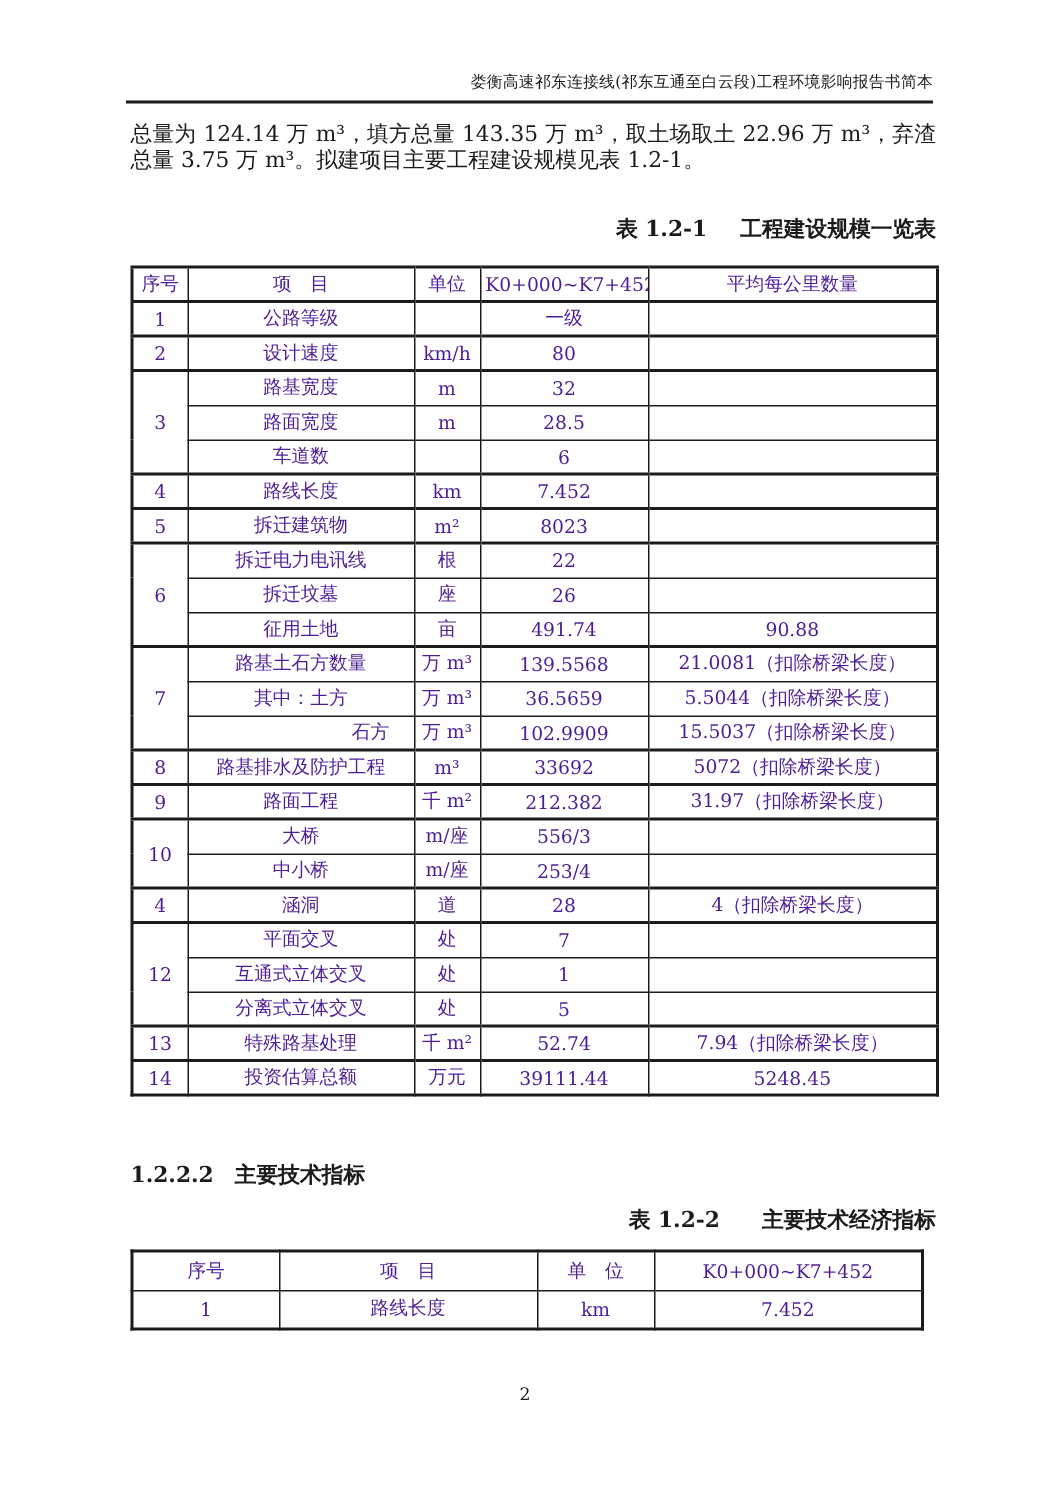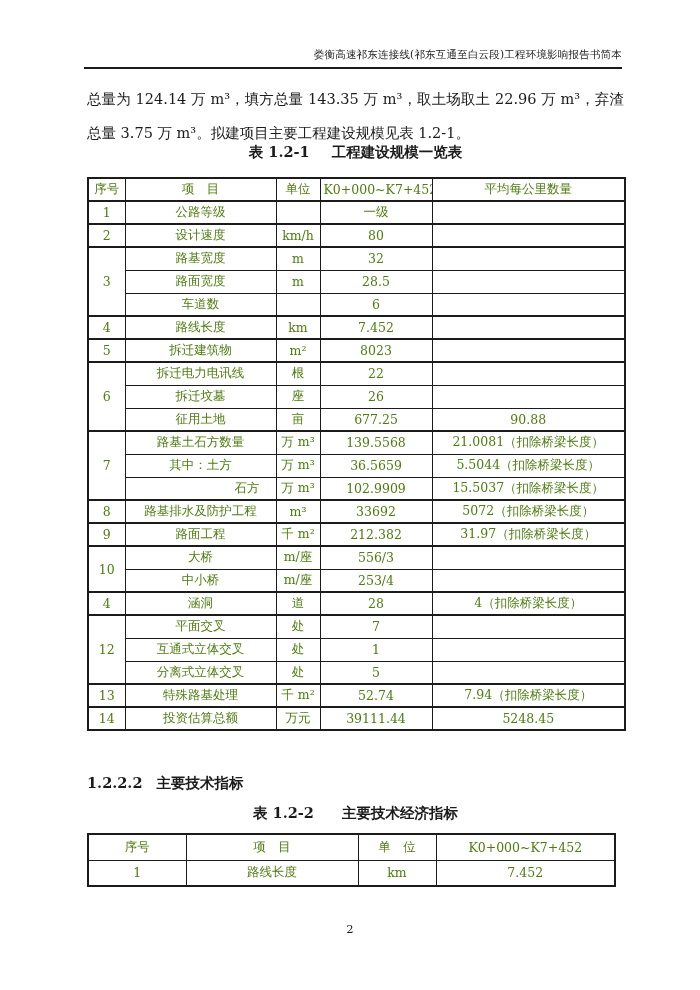--- a/index.html
+++ b/index.html
@@ -26,43 +26,43 @@
     padding-bottom: 5px;
     border-bottom: 2px solid #1b1b1b;
     white-space: nowrap;
   }
   .body-text {
     position: absolute;
     left: 87px; top: 82px;
     width: 537px;
     margin: 0;
     font-size: 14.5px;
-    line-height: 34px;
+    line-height: 17px;
     text-align: justify;
   }
   .caption {
     position: absolute;
     left: 87px;
     width: 537px;
-    text-align: center;
+    text-align: right;
     font-weight: bold;
     font-size: 14.5px;
     white-space: nowrap;
   }
   .caption-1 { top: 143px; }
   .caption-2 { top: 804px; }
   .caption-1 .cap-label { margin-right: 22px; }
   .caption-2 .cap-label { margin-right: 28px; }
   table.doc-table {
     position: absolute;
     left: 87px;
     border-collapse: collapse;
     table-layout: fixed;
     font-size: 12.5px;
-    color: #4d7c0f;
+    color: #4c1d95;
     border: 2px solid #1b1b1b;
   }
   .t1 { top: 177px; width: 537px; }
   .t2 { top: 833px; width: 527px; }
   table.doc-table th, table.doc-table td {
     border: 1px solid #1b1b1b;
     text-align: center;
     vertical-align: middle;
     font-weight: normal;
     padding: 0 3px;
@@ -177,21 +177,21 @@
         </tr>
         <tr>
           <td>拆迁坟墓</td>
           <td>座</td>
           <td>26</td>
           <td></td>
         </tr>
         <tr>
           <td>征用土地</td>
           <td>亩</td>
-          <td>677.25</td>
+          <td>491.74</td>
           <td>90.88</td>
         </tr>
         <tr class="grp">
           <td rowspan="3">7</td>
           <td>路基土石方数量</td>
           <td>万 m³</td>
           <td>139.5568</td>
           <td>21.0081（扣除桥梁长度）</td>
         </tr>
         <tr>

